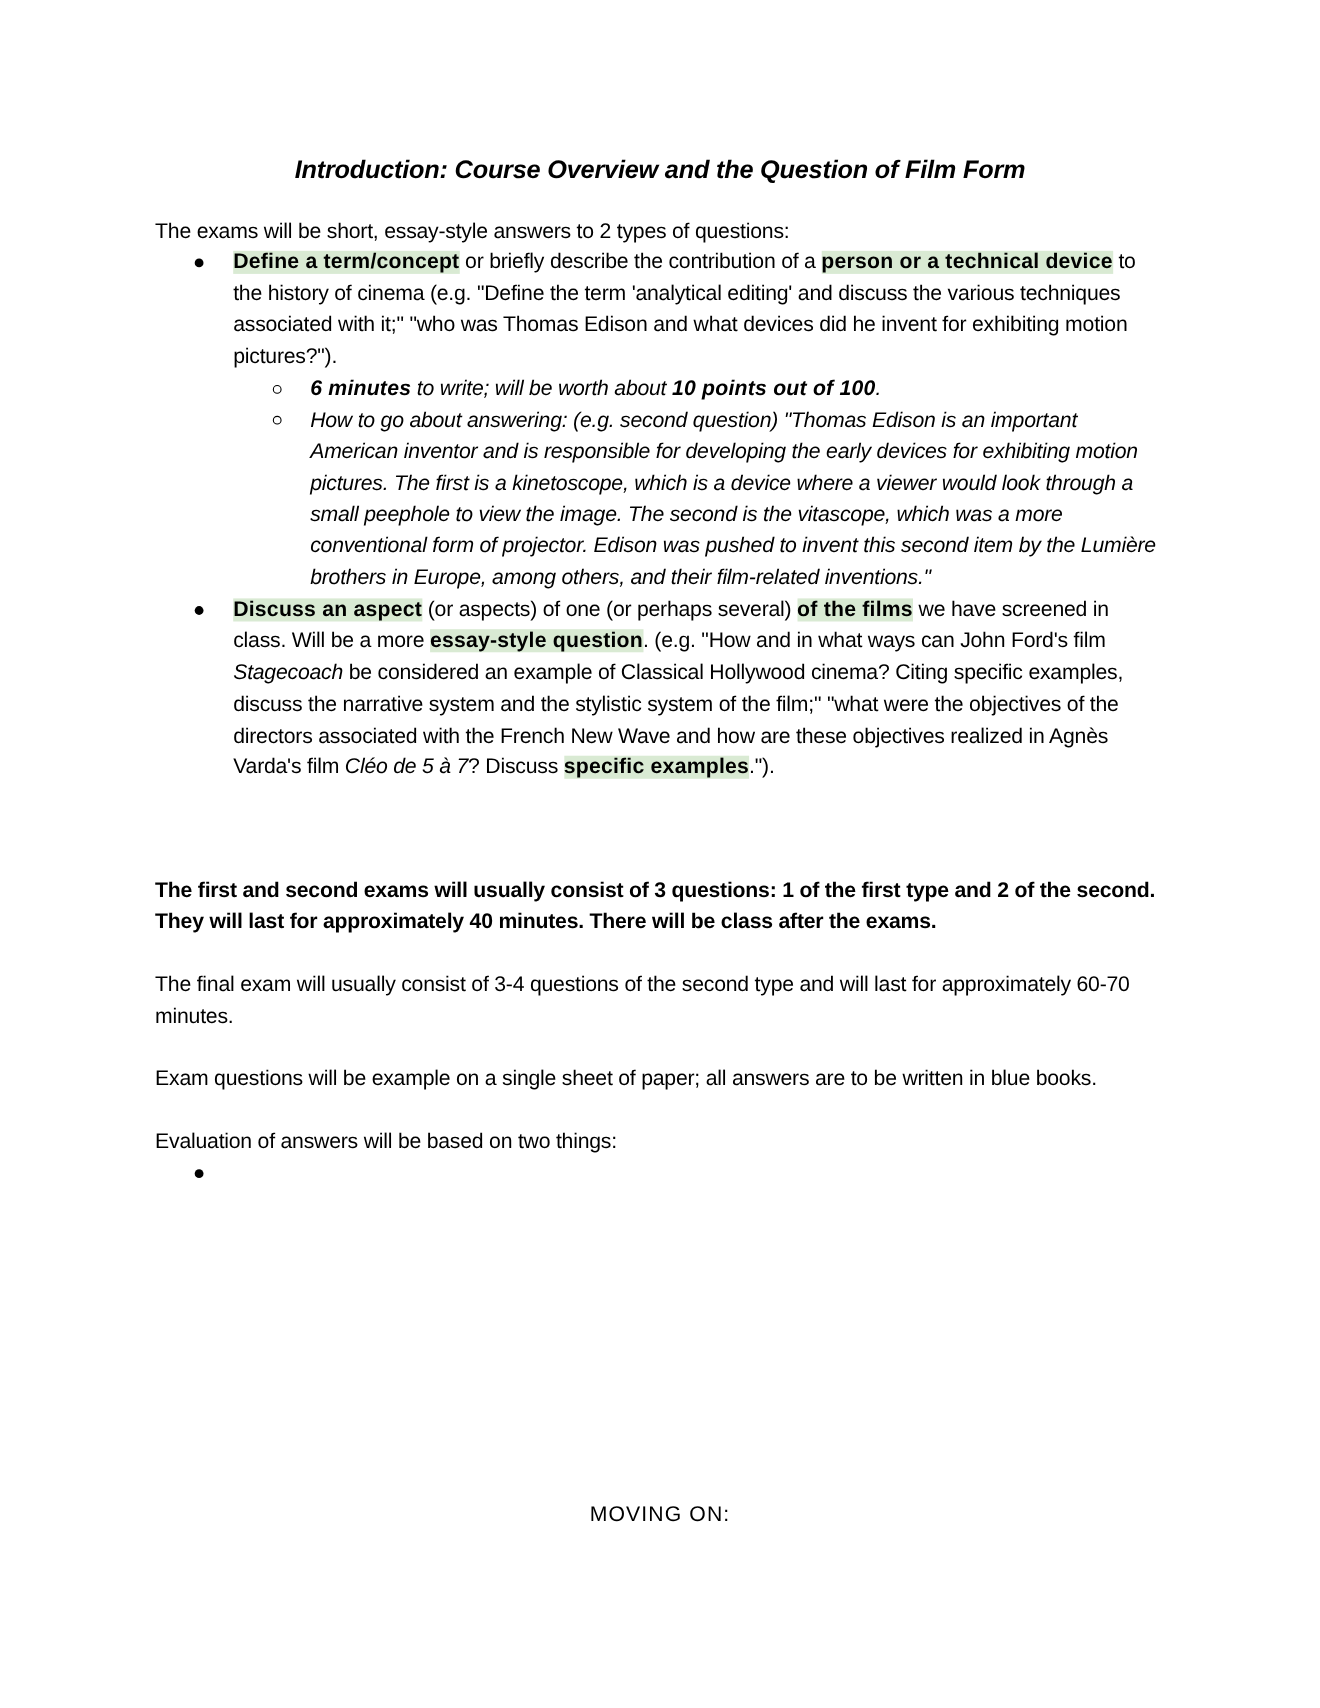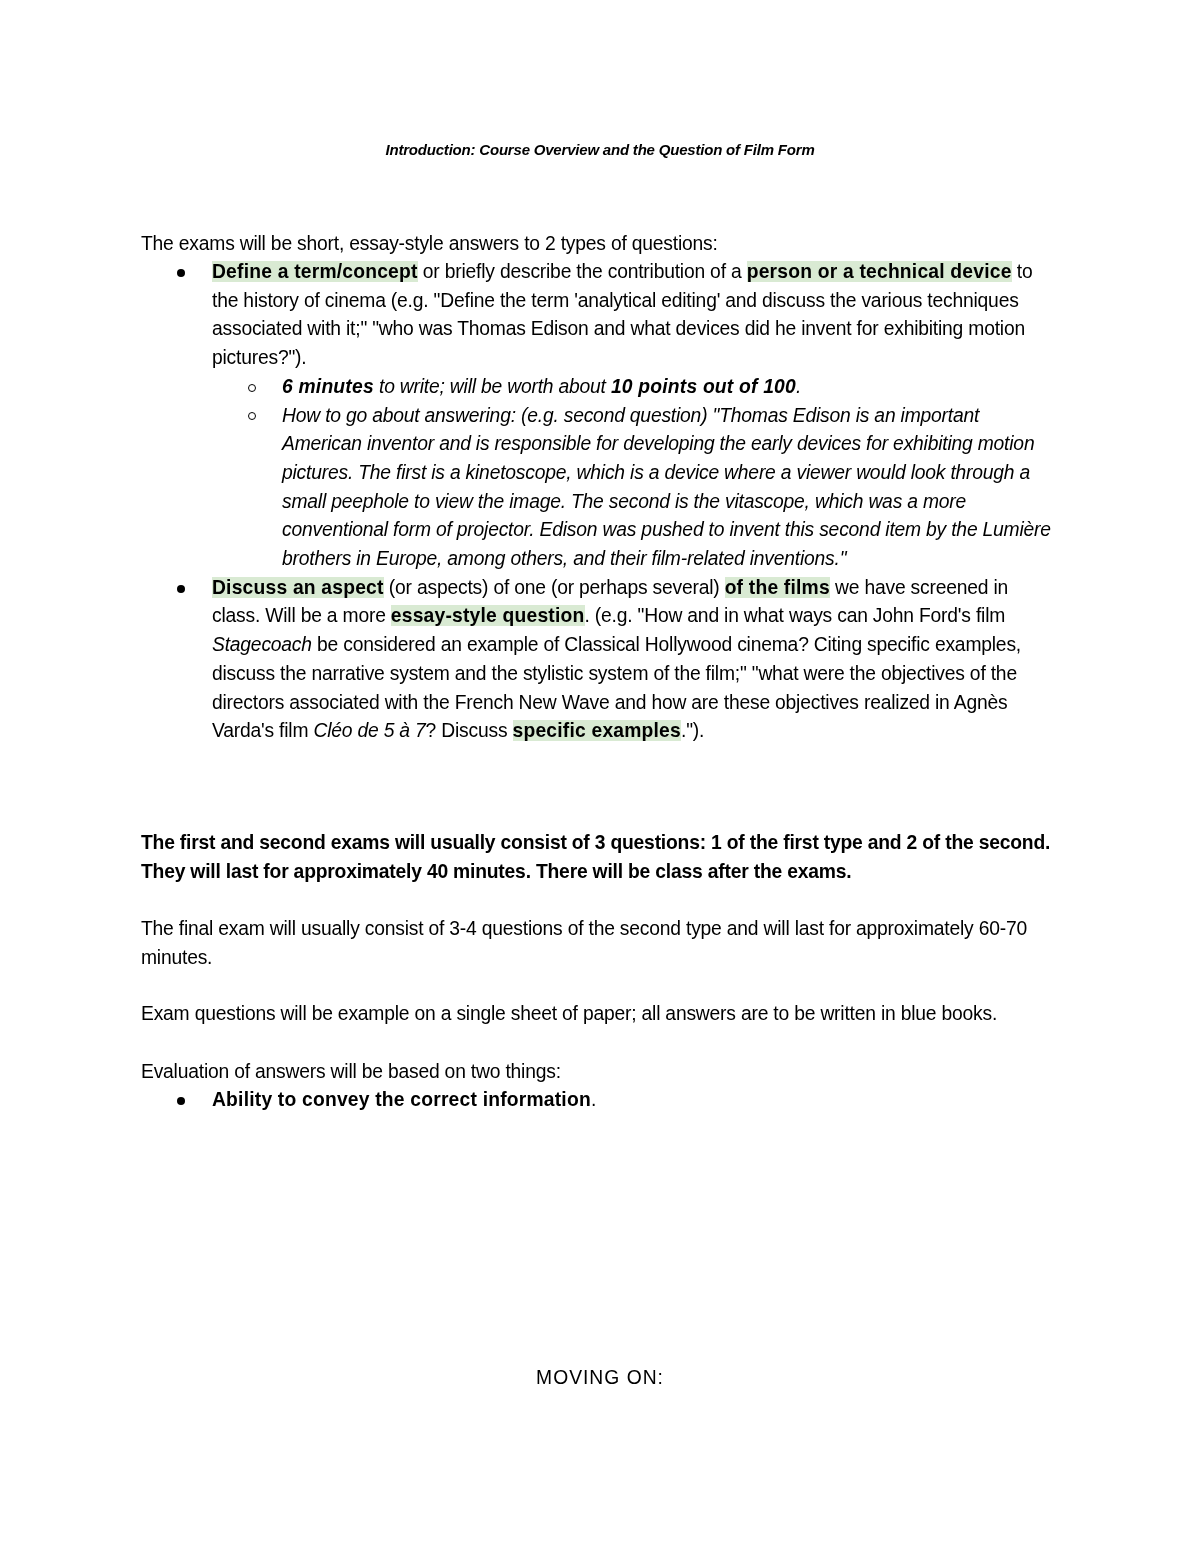--- a/index.html
+++ b/index.html
@@ -4,23 +4,23 @@
 <style>
   html, body { margin: 0; padding: 0; background: #ffffff; }
   body {
     width: 1200px; height: 1553px; position: relative; overflow: hidden;
     font-family: "Liberation Sans", sans-serif; color: #000;
     font-size: 19.3px; letter-spacing: -0.2px;
   }
   .page { position: absolute; left: 141px; top: 0; width: 920px; }
   .title {
     position: absolute; left: 0; width: 918px; top: 141px;
-    text-align: center; font-weight: bold; font-style: italic; font-size: 15px;
+    text-align: center; font-weight: bold; font-style: italic; font-size: 23px;
   }
-  .line-h { line-height: 28.7px; margin-top: 33px; }
+  .line-h { line-height: 28.7px; }
   p { margin: 0; }
   .intro { position: absolute; top: 197px; left: 0; }
   ul { margin: 0; padding: 0; list-style: none; }
   li { position: relative; }
   .l1 { padding-left: 71px; }
   .l2 { padding-left: 141px; }
   .bullet { position: absolute; top: 0; }
   .l1 > .bullet { left: 36px; }
   .l2 > .bullet { left: 107px; }
   .dot { display:inline-block; width: 8px; height: 8px; border-radius: 50%; background:#000; vertical-align: middle; }
@@ -61,18 +61,17 @@
   </ul>
 
   <p class="para line-h" style="top:796px;font-weight:bold;">The first and second exams will usually consist of 3 questions: 1 of the first type and 2 of the second. They will last for approximately 40 minutes. There will be class after the exams.</p>
   <p class="para line-h" style="top:882px;">The final exam will usually consist of 3-4 questions of the second type and will last for approximately 60-70 minutes.</p>
   <p class="para line-h" style="top:967px;">Exam questions will be example on a single sheet of paper; all answers are to be written in blue books.</p>
   <p class="para line-h" style="top:1025px;">Evaluation of answers will be based on two things:</p>
 
   <ul class="para line-h" style="top:1053px;">
     <li class="l1">
       <span class="bullet"><span class="dot"></span></span>
-      <span><b>Ability to convey the correct information</b><span>.</span></span>
     </li>
   </ul>
 
   <div class="moving">MOVING ON:</div>
 </div>
 
 </body></html>

